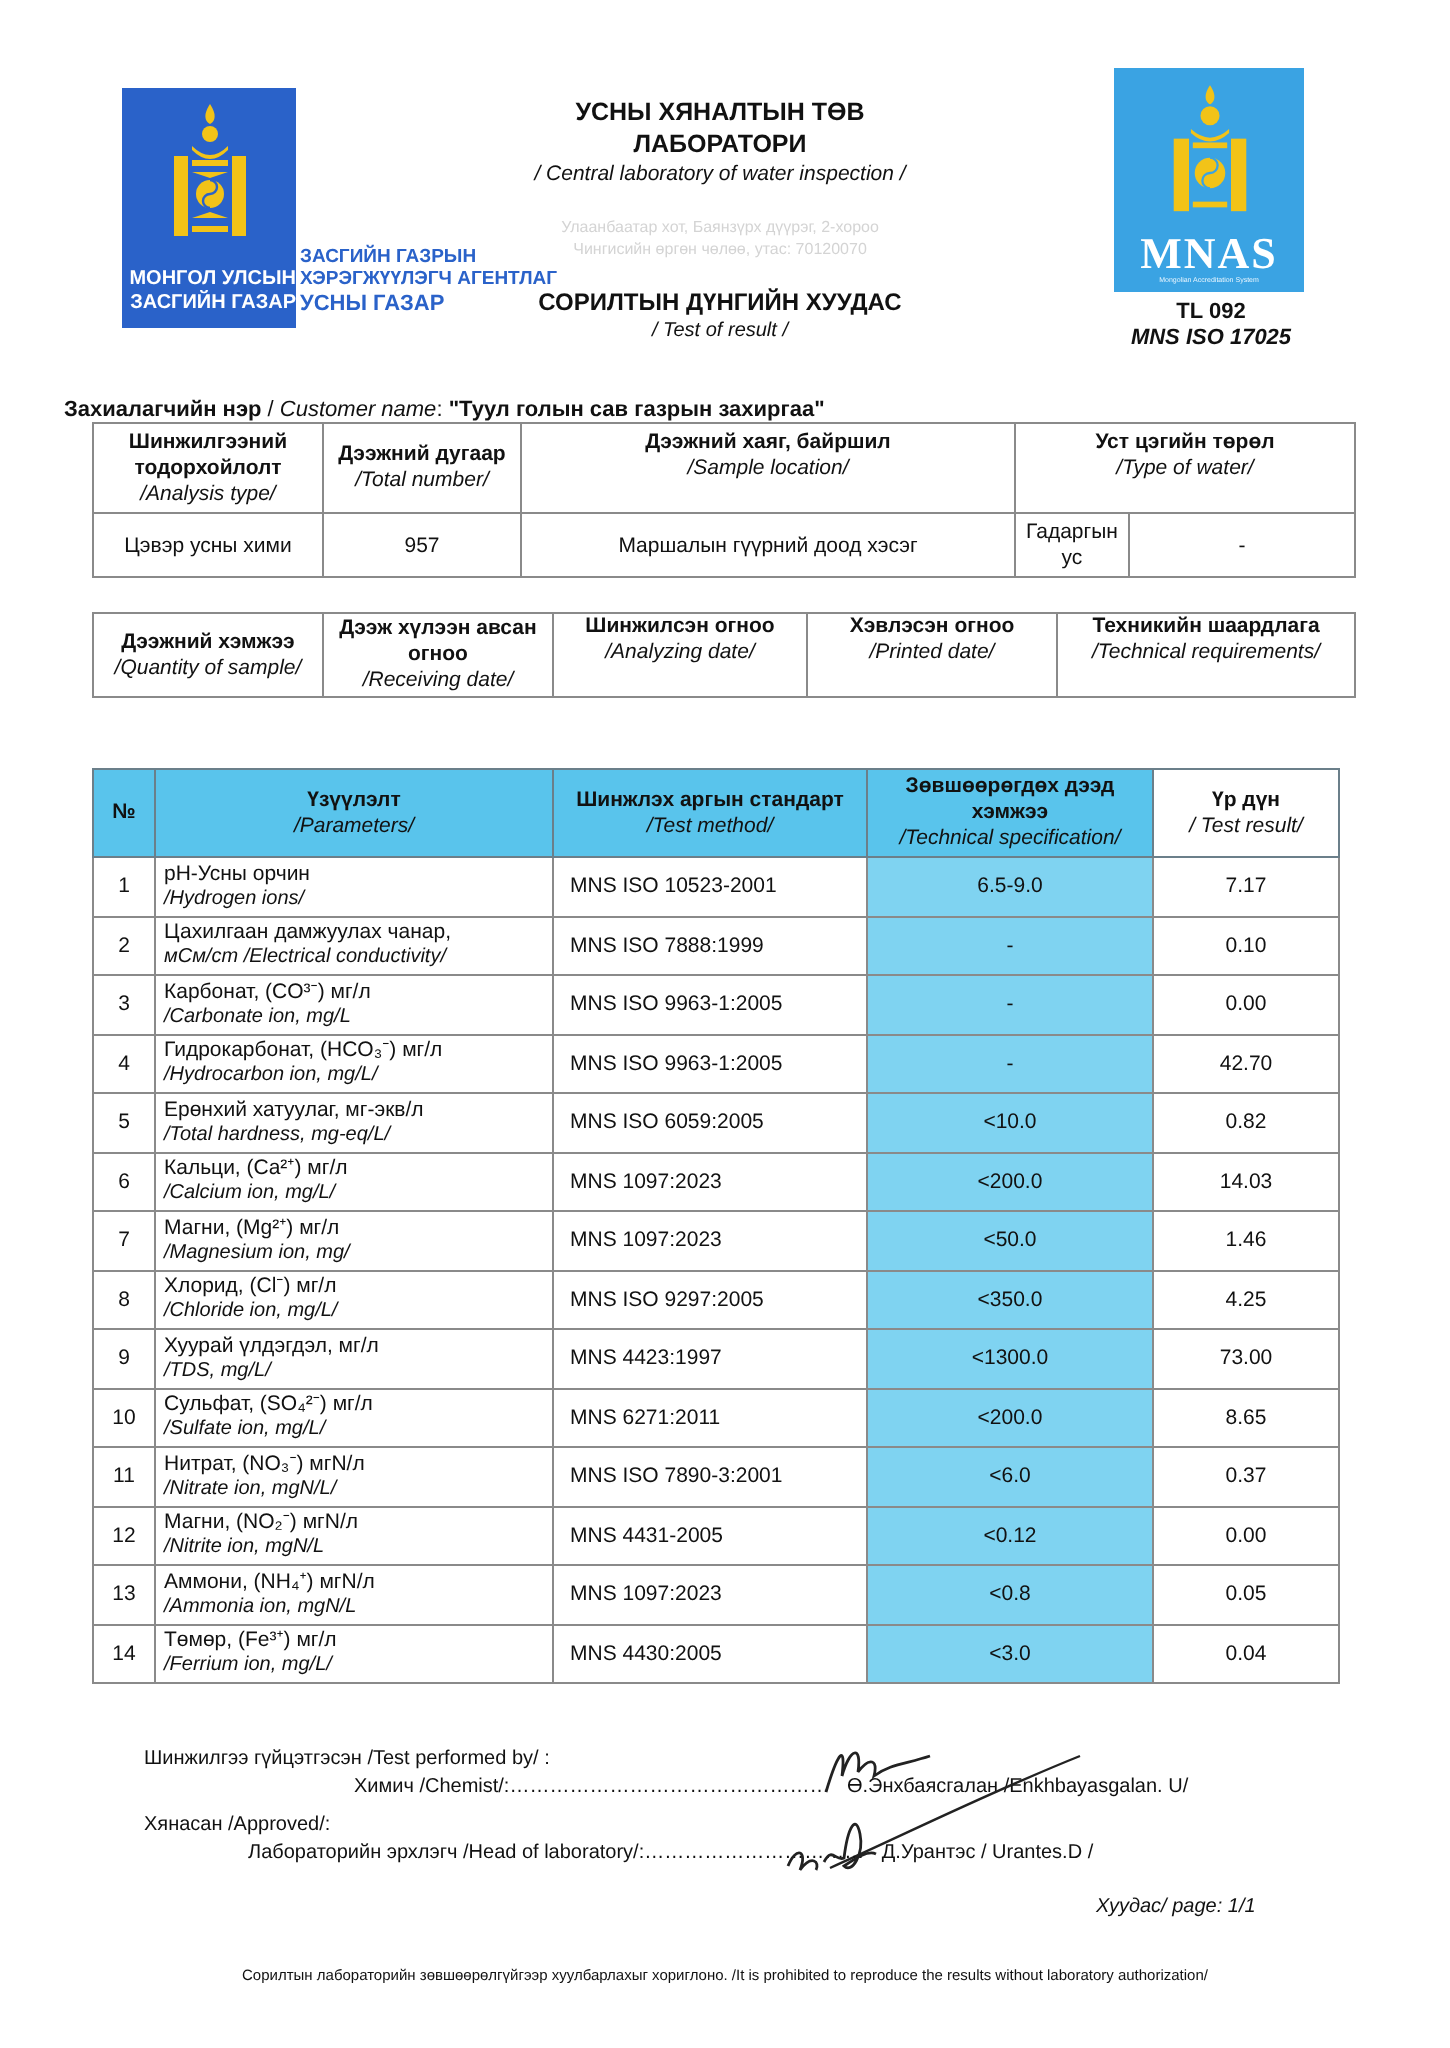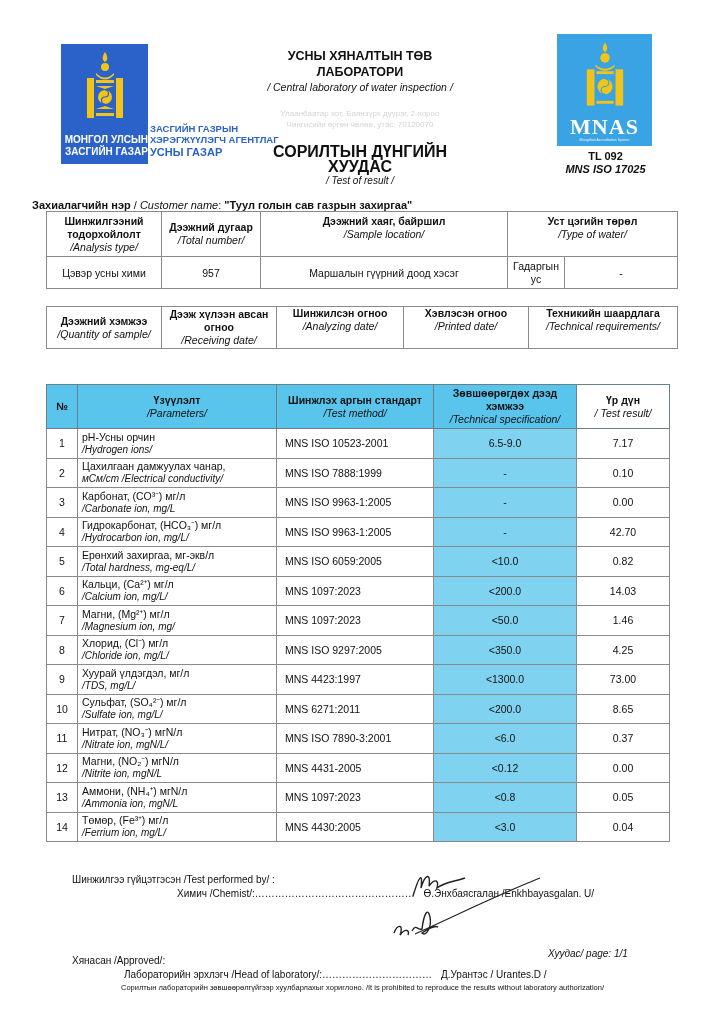--- a/index.html
+++ b/index.html
@@ -11,21 +11,21 @@
   .gov-emblem { position:absolute; left:22px; top:6px; width:44px; height:74px; }
   .gov-name { position:absolute; left:0; bottom:6px; width:100%; text-align:right; color:#fff; font-weight:bold; font-size:10px; line-height:12px; }
   .agency { left:150px; top:123px; color:#2a62c9; font-weight:bold; font-size:9.5px; line-height:11px; }
   .agency .big { font-size:11px; line-height:14px; }
 
   
   .center-head { left:240px; top:48px; width:240px; text-align:center; }
   .lab-title { font-weight:bold; font-size:12.5px; line-height:16px; }
   .lab-sub { font-style:italic; font-size:10.5px; line-height:14px; }
   .faded { color:#d4d4d4; font-size:8px; line-height:11px; margin-top:14px; }
-  .result-title { font-weight:bold; font-size:16px; line-height:15px; margin-top:14px; }
+  .result-title { font-weight:bold; font-size:12px; line-height:15px; margin-top:14px; }
   .result-sub { font-style:italic; font-size:10px; line-height:13px; }
 
   
   .mnas-logo { left:557px; top:34px; width:95px; height:112px; background:#3aa3e3; }
   .mnas-text { position:absolute; left:0; width:100%; top:80px; text-align:center; color:#fff; font-family:"Liberation Serif", serif; font-weight:bold; font-size:22px; letter-spacing:1px; }
   .mnas-small { position:absolute; left:0; width:100%; top:104px; text-align:center; color:#e9f6ff; font-size:3.5px; }
   .accred { left:548px; top:150px; width:115px; text-align:center; font-weight:bold; font-size:11px; line-height:13px; }
   .accred .iso { font-style:italic; }
 
   
@@ -44,21 +44,21 @@
 
   .main { left:46px; top:384px; width:624px; }
   .main th { background:#59c4ec; border-color:#6b7f8a; }
   .main td.spec { background:#7fd3f1; }
   .main td.param { text-align:left; line-height:12px; padding:1px 4px; }
   .main td.param i { font-size:10px; }
   .main td.method { text-align:left; padding-left:8px; }
   .main tr.row td { height:26.5px; }
 
   .sign1 { left:72px; top:873px; font-size:10px; line-height:14px; }
-  .sign2 { left:72px; top:954px; font-size:10px; line-height:14px; }
+  .sign2 { left:72px; top:906px; font-size:10px; line-height:14px; }
   .sig-svg { position:absolute; }
   .page { left:548px; top:948px; font-size:10px; font-style:italic; }
   .footer { left:40px; top:983px; width:645px; text-align:center; font-size:7.5px; line-height:10px; }
 </style>
 </head>
 <body>
 
 <div class="abs gov-logo">
   <svg class="gov-emblem" viewBox="0 0 44 74">
     <g fill="#f2c318">
@@ -192,21 +192,21 @@
   <tr class="row">
     <td>4</td>
     <td class="param"><span>Гидрокарбонат, (HCO₃⁻) мг/л</span><br><i>/Hydrocarbon ion, mg/L/</i></td>
     <td class="method">MNS ISO 9963-1:2005</td>
     <td class="spec">-</td>
     <td>42.70</td>
   </tr>
 
   <tr class="row">
     <td>5</td>
-    <td class="param"><span>Ерөнхий захиргаа, мг-экв/л</span><br><i>/Total hardness, mg-eq/L/</i></td>
+    <td class="param"><span>Ерөнхий хатуулаг, мг-экв/л</span><br><i>/Total hardness, mg-eq/L/</i></td>
     <td class="method">MNS ISO 6059:2005</td>
     <td class="spec">&lt;10.0</td>
     <td>0.82</td>
   </tr>
 
   <tr class="row">
     <td>6</td>
     <td class="param"><span>Кальци, (Ca²⁺) мг/л</span><br><i>/Calcium ion, mg/L/</i></td>
     <td class="method">MNS  1097:2023</td>
     <td class="spec">&lt;200.0</td>

